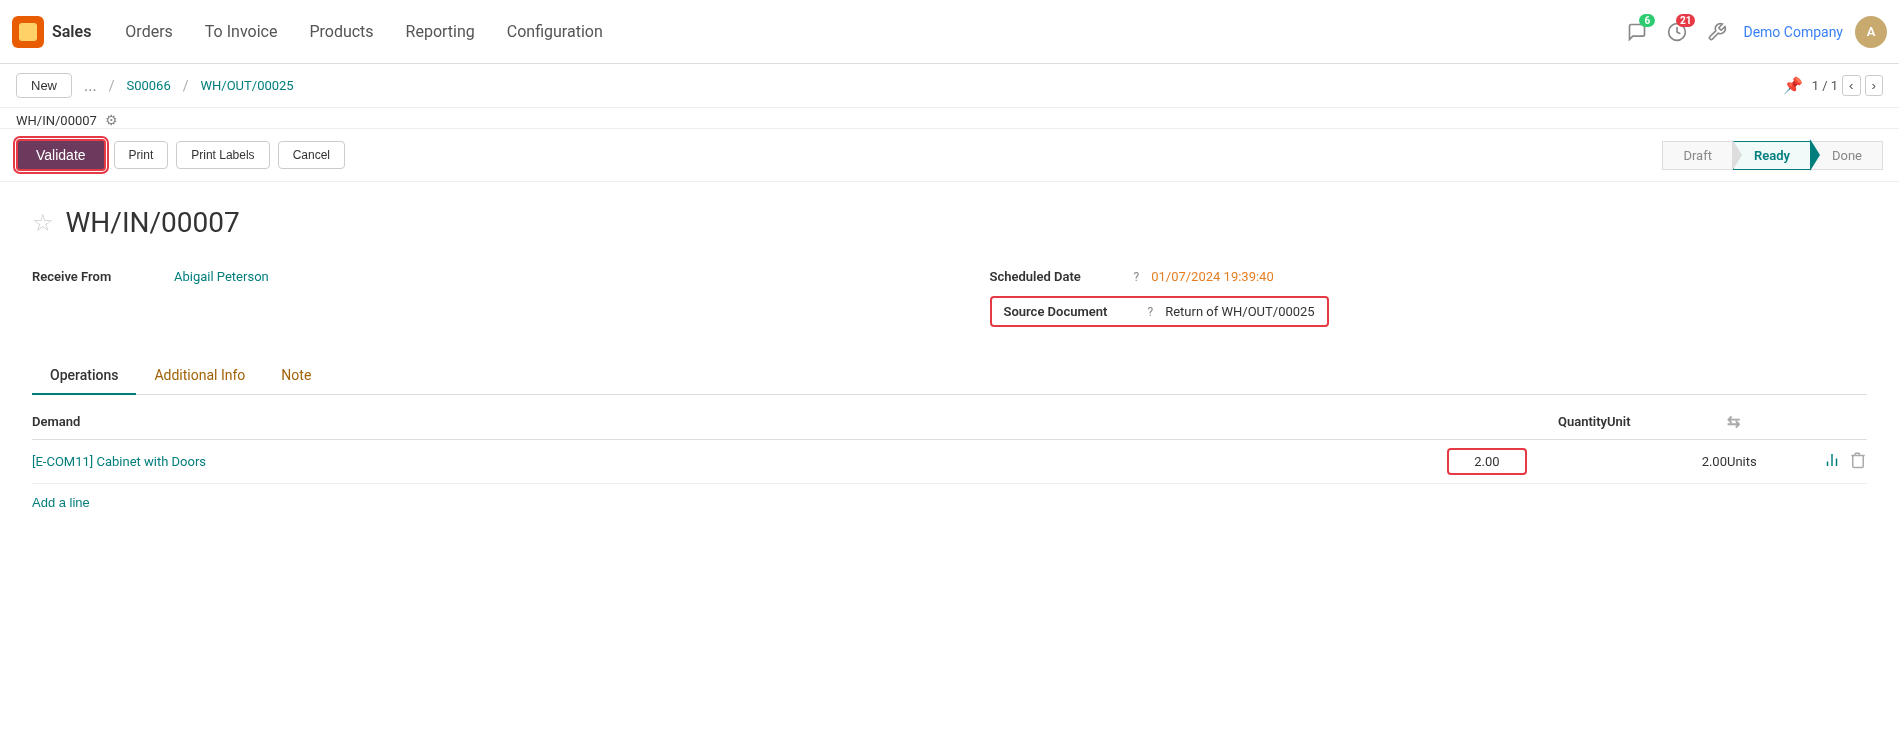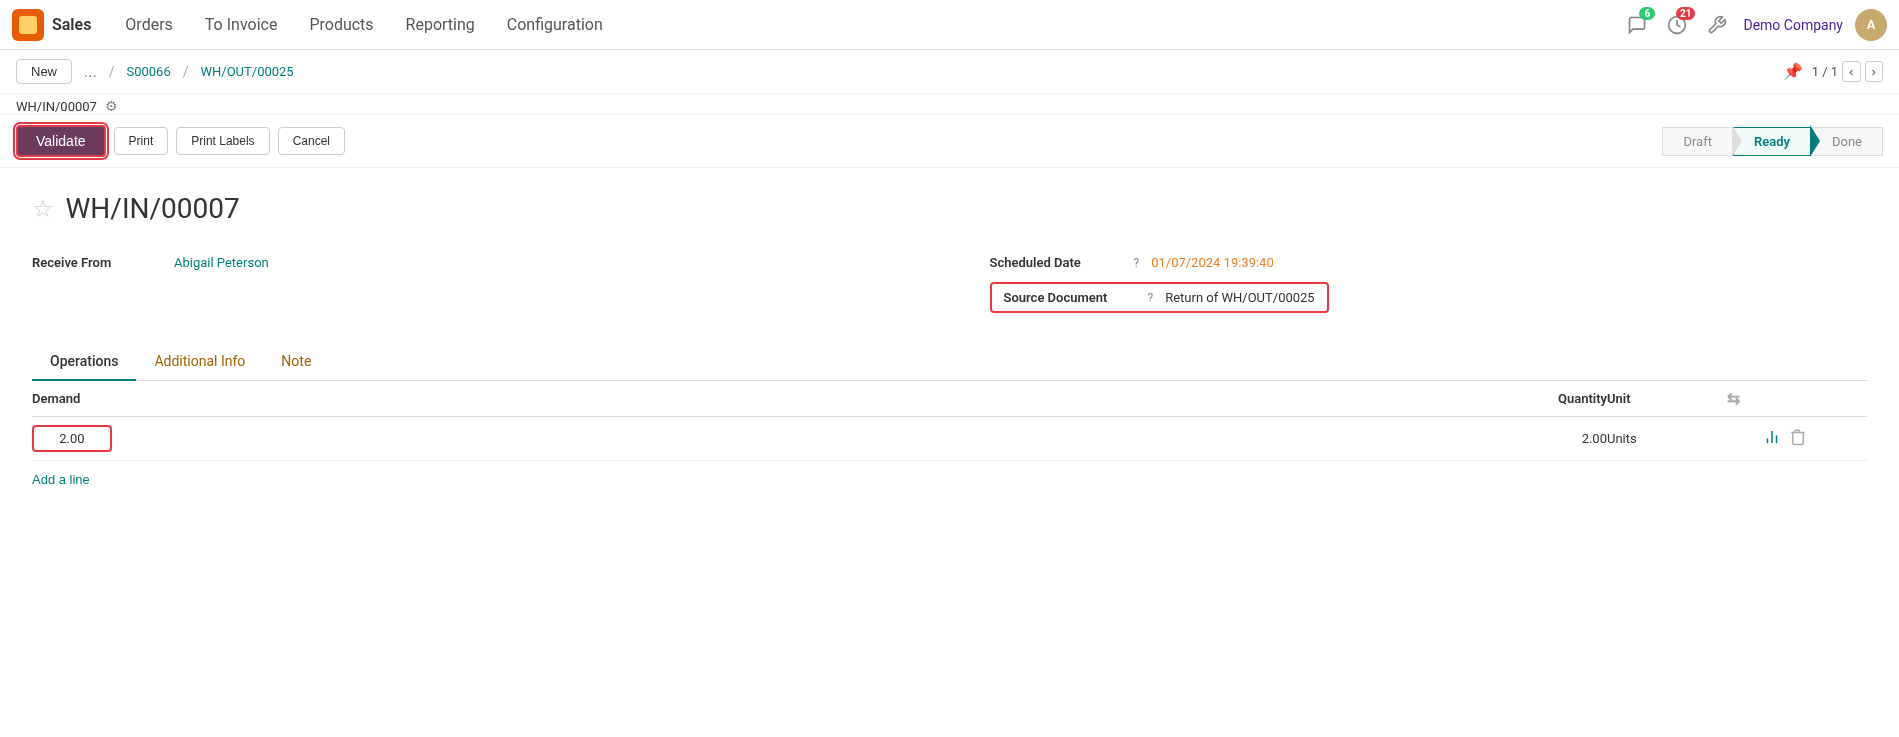--- a/index.html
+++ b/index.html
@@ -1,20 +1,20 @@
 <!DOCTYPE html>
 <html><head>
   <meta charset="utf-8">
   <style>
     * { box-sizing: border-box; margin: 0; padding: 0; }
     body { font-family: -apple-system, BlinkMacSystemFont, 'Segoe UI', Roboto, sans-serif; font-size: 14px; color: #333; background: #fff; }
 
     
     .topnav {
-      display: flex; align-items: center; height: 50px;
+      display: flex; align-items: center; height: 64px;
       background: #fff; border-bottom: 1px solid #ddd;
       padding: 0 12px; gap: 0;
     }
     .topnav-logo {
       width: 32px; height: 32px; margin-right: 8px;
       background: #e85d04; border-radius: 6px;
       display: flex; align-items: center; justify-content: center;
     }
     .topnav-logo-inner {
       width: 18px; height: 18px; background: #ffd166; border-radius: 3px;
@@ -32,21 +32,21 @@
       position: relative; width: 28px; height: 28px; cursor: pointer;
       display: flex; align-items: center; justify-content: center; color: #888;
     }
     .badge-count {
       position: absolute; top: -4px; right: -4px;
       background: #e63946; color: #fff; border-radius: 10px;
       font-size: 10px; font-weight: 700; padding: 1px 4px; min-width: 16px;
       text-align: center;
     }
     .badge-count.green { background: #2ecc71; }
-    .topnav-company { font-size: 14px; color: #4c1d95; }
+    .topnav-company { font-size: 14px; color: #3b82f6; }
     .avatar {
       width: 32px; height: 32px; border-radius: 50%; background: #c8a96e;
       display: flex; align-items: center; justify-content: center;
       font-size: 13px; font-weight: 600; color: #fff; cursor: pointer;
     }
 
     
     .breadcrumb-bar {
       display: flex; align-items: center; padding: 8px 16px; gap: 12px;
       border-bottom: 1px solid #eee; background: #fff; min-height: 44px;
@@ -112,21 +112,21 @@
     .field-value.link { color: #017e7c; cursor: pointer; }
     .field-value.orange { color: #e67e22; }
 
     .source-doc-row {
       border: 2px solid #e63946; border-radius: 4px;
       display: flex; align-items: center; padding: 6px 12px; gap: 12px;
       width: fit-content;
     }
 
     
-    .tabs { display: flex; border-bottom: 1px solid #ddd; margin-bottom: 0; }
+    .tabs { display: flex; border-bottom: 1px solid #ddd; margin-bottom: 9px; }
     .tab {
       padding: 10px 18px; font-size: 14px; color: #a16207; cursor: pointer;
       border-bottom: 2px solid transparent; margin-bottom: -1px;
     }
     .tab.active { color: #333; border-bottom: 2px solid #017e7c; font-weight: 500; }
 
     
     .table-area { margin-top: 0; }
     .table-header {
       display: grid; grid-template-columns: 1fr 160px 120px 80px 60px;
@@ -273,20 +273,21 @@
     <div class="table-header">
       <div class="table-header-cell">Demand</div>
       <div class="table-header-cell right">Quantity</div>
       <div class="table-header-cell">Unit</div>
       <div class="table-header-cell">
         <span style="color:#aaa; font-size:16px; cursor:pointer;">⇆</span>
       </div>
     </div>
 
     <div class="table-row">
+      <div class="table-cell link">[E-COM11] Cabinet with Doors</div>
       <div class="table-cell">
         <span class="demand-cell">2.00</span>
       </div>
       <div class="table-cell right">2.00</div>
       <div class="table-cell">Units</div>
       <div class="table-cell">
         <div class="table-icons">
           <span class="tbl-icon">
             <svg width="18" height="18" viewBox="0 0 24 24" fill="none" stroke="#017e7c" stroke-width="2">
                 <line x1="18" y1="20" x2="18" y2="10"></line>

